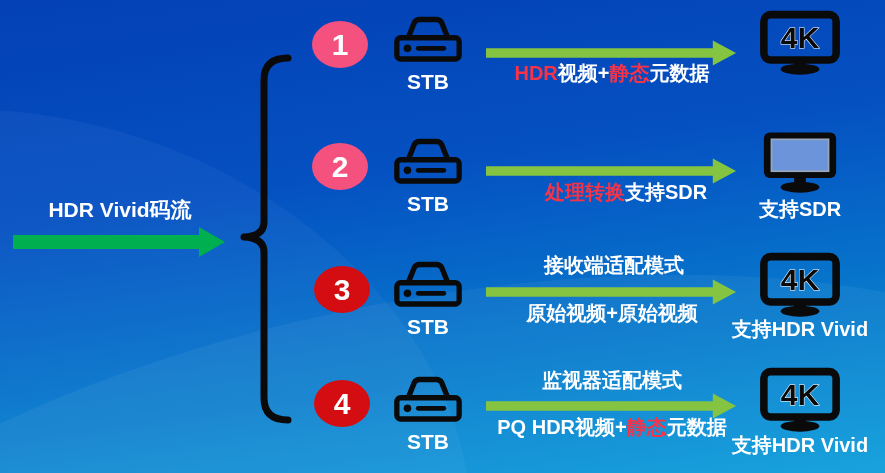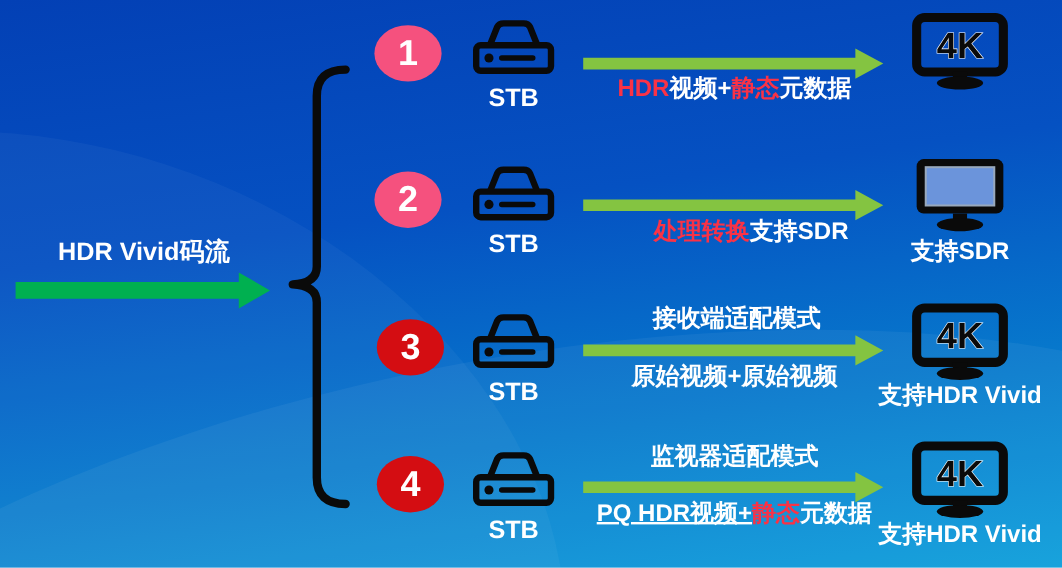--- a/index.html
+++ b/index.html
@@ -119,21 +119,21 @@
     <path d="M24,30 L32,10 Q34,6 39,6 L61,6 Q66,6 68,10 L76,30" fill="none" stroke="#0A0A0A" stroke-width="7" stroke-linejoin="round"></path>
     <rect x="9" y="30" width="82" height="28" rx="5" fill="none" stroke="#0A0A0A" stroke-width="7"></rect>
     <circle cx="23" cy="44" r="5" fill="#0A0A0A"></circle>
     <rect x="34" y="41" width="40" height="6" rx="3" fill="#0A0A0A"></rect>
   </svg>
   <div class="abs txt center stb-label" style="left:380px;top:430px;">STB</div>
   <div class="abs txt center row-label-top" style="left:486px;top:367px;">监视器适配模式</div>
   <svg class="abs arrow-svg" style="left:486px;top:391px;" viewBox="0 0 260 30">
     <polygon points="0,10 234,10 234,2 258,15 234,28 234,20 0,20" fill="#84C441"></polygon>
   </svg>
-  <div class="abs txt center row-label" style="left:467px;top:414px;"><span style="color: rgb(255, 255, 255); text-decoration: underline;">PQ HDR视频+</span><span style="color: rgb(250, 50, 70);">静态</span><span style="color: rgb(255, 255, 255);">元数据</span></div>
+  <div class="abs txt center row-label" style="left:467px;top:414px;"><span style="color: rgb(255, 255, 255);">PQ HDR视频+</span><span style="color: rgb(250, 50, 70);">静态</span><span style="color: rgb(255, 255, 255);">元数据</span></div>
   <svg class="abs tv-wrap" style="left:758px;top:365px;" viewBox="0 0 100 80">
     <rect x="7" y="5" width="86" height="54" rx="8" fill="none" stroke="#0A0A0A" stroke-width="9"></rect>
     <text x="50" y="45" text-anchor="middle" font-size="36" font-weight="900" fill="#0A0A0A" stroke="#FFFFFF" stroke-width="1.2" paint-order="stroke">4K</text>
     <rect x="43" y="59" width="14" height="7" fill="#0A0A0A"></rect>
     <ellipse cx="50" cy="70" rx="23" ry="6.5" fill="#0A0A0A"></ellipse>
   </svg>
   <div class="abs txt center tv-label" style="left:718px;top:432px;">支持HDR Vivid</div>
 </div>
 
 </body></html>

